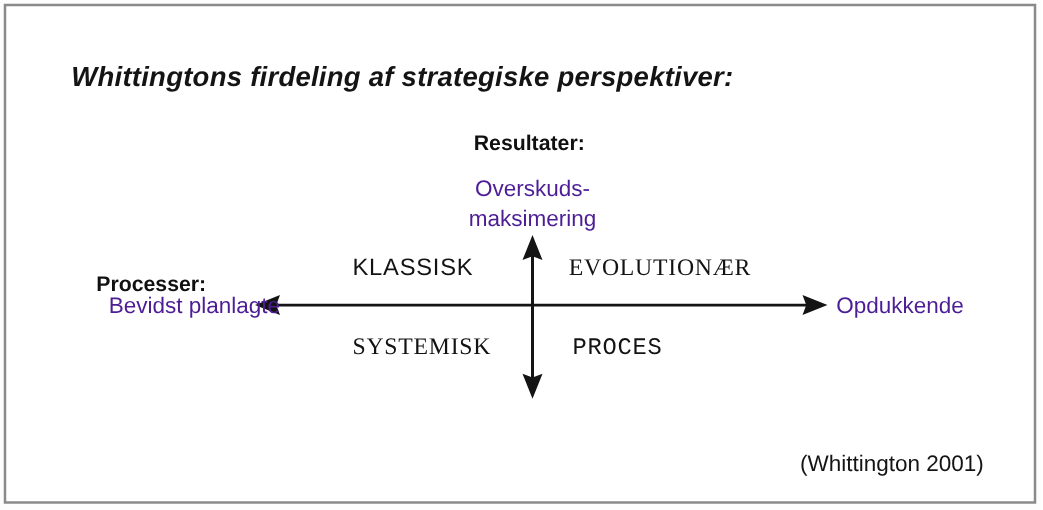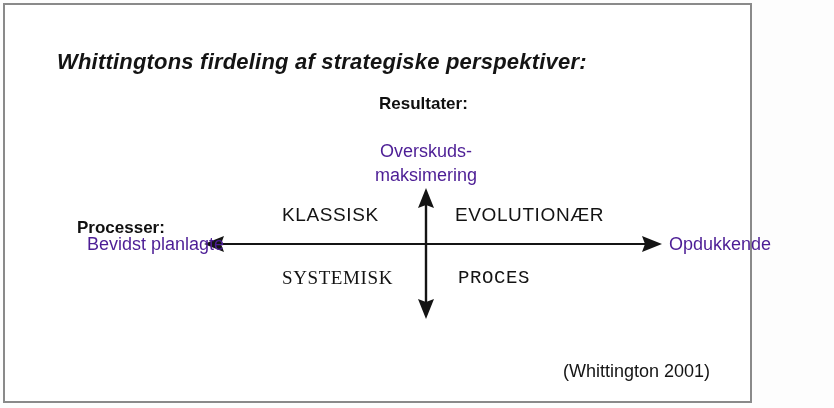--- a/index.html
+++ b/index.html
@@ -22,21 +22,21 @@
     height: 408px;
     background: #fdfdfd;
     box-sizing: border-box;
   }
 
   
   #figure-frame {
     position: absolute;
     left: 3px;
     top: 3px;
-    width: 749px;
+    width: 826px;
     height: 400px;
     box-sizing: border-box;
     border: 2px solid #8a8a8a;
     background: #ffffff;
   }
 
   
   #figure-title {
     position: absolute;
     left: 52px;
@@ -68,21 +68,21 @@
     white-space: nowrap;
   }
   .axis-pole {
     position: absolute;
     font-size: 18px;
     font-weight: normal;
     color: #4c1d95;
     white-space: nowrap;
   }
 
-  #results-heading { left: 374px; top: 89px; }
+  #results-heading { left: 374px; top: 100px; }
   #results-pole {
     left: 421px;
     top: 134px;
     transform: translateX(-50%);
     text-align: center;
     line-height: 1.34;
   }
 
   #process-heading { left: 44px; top: 213px; margin-left: 28px; }
   #process-pole    { left: 38px; top: 229px; margin-left: 44px; }
@@ -99,21 +99,21 @@
   
   .quadrant-label {
     position: absolute;
     font-size: 19px;
     font-weight: normal;
     letter-spacing: 0.6px;
     color: #131313;
     white-space: nowrap;
   }
   #quadrant-classic    { left: 277px; top: 199px; }
-  #quadrant-evolution  { left: 450px; top: 199px; }
+  #quadrant-evolution  { left: 450px; top: 199px; font-family: Liberation Serif, serif; }
   #quadrant-systemic   { left: 277px; top: 262px; font-family: Liberation Serif, serif; }
   #quadrant-process    { left: 453px; top: 262px; font-family: Liberation Mono, monospace; }
 
   
   #source-citation {
     position: absolute;
     right: 40px;
     top: 356px;
     font-size: 18px;
     color: #141414;

